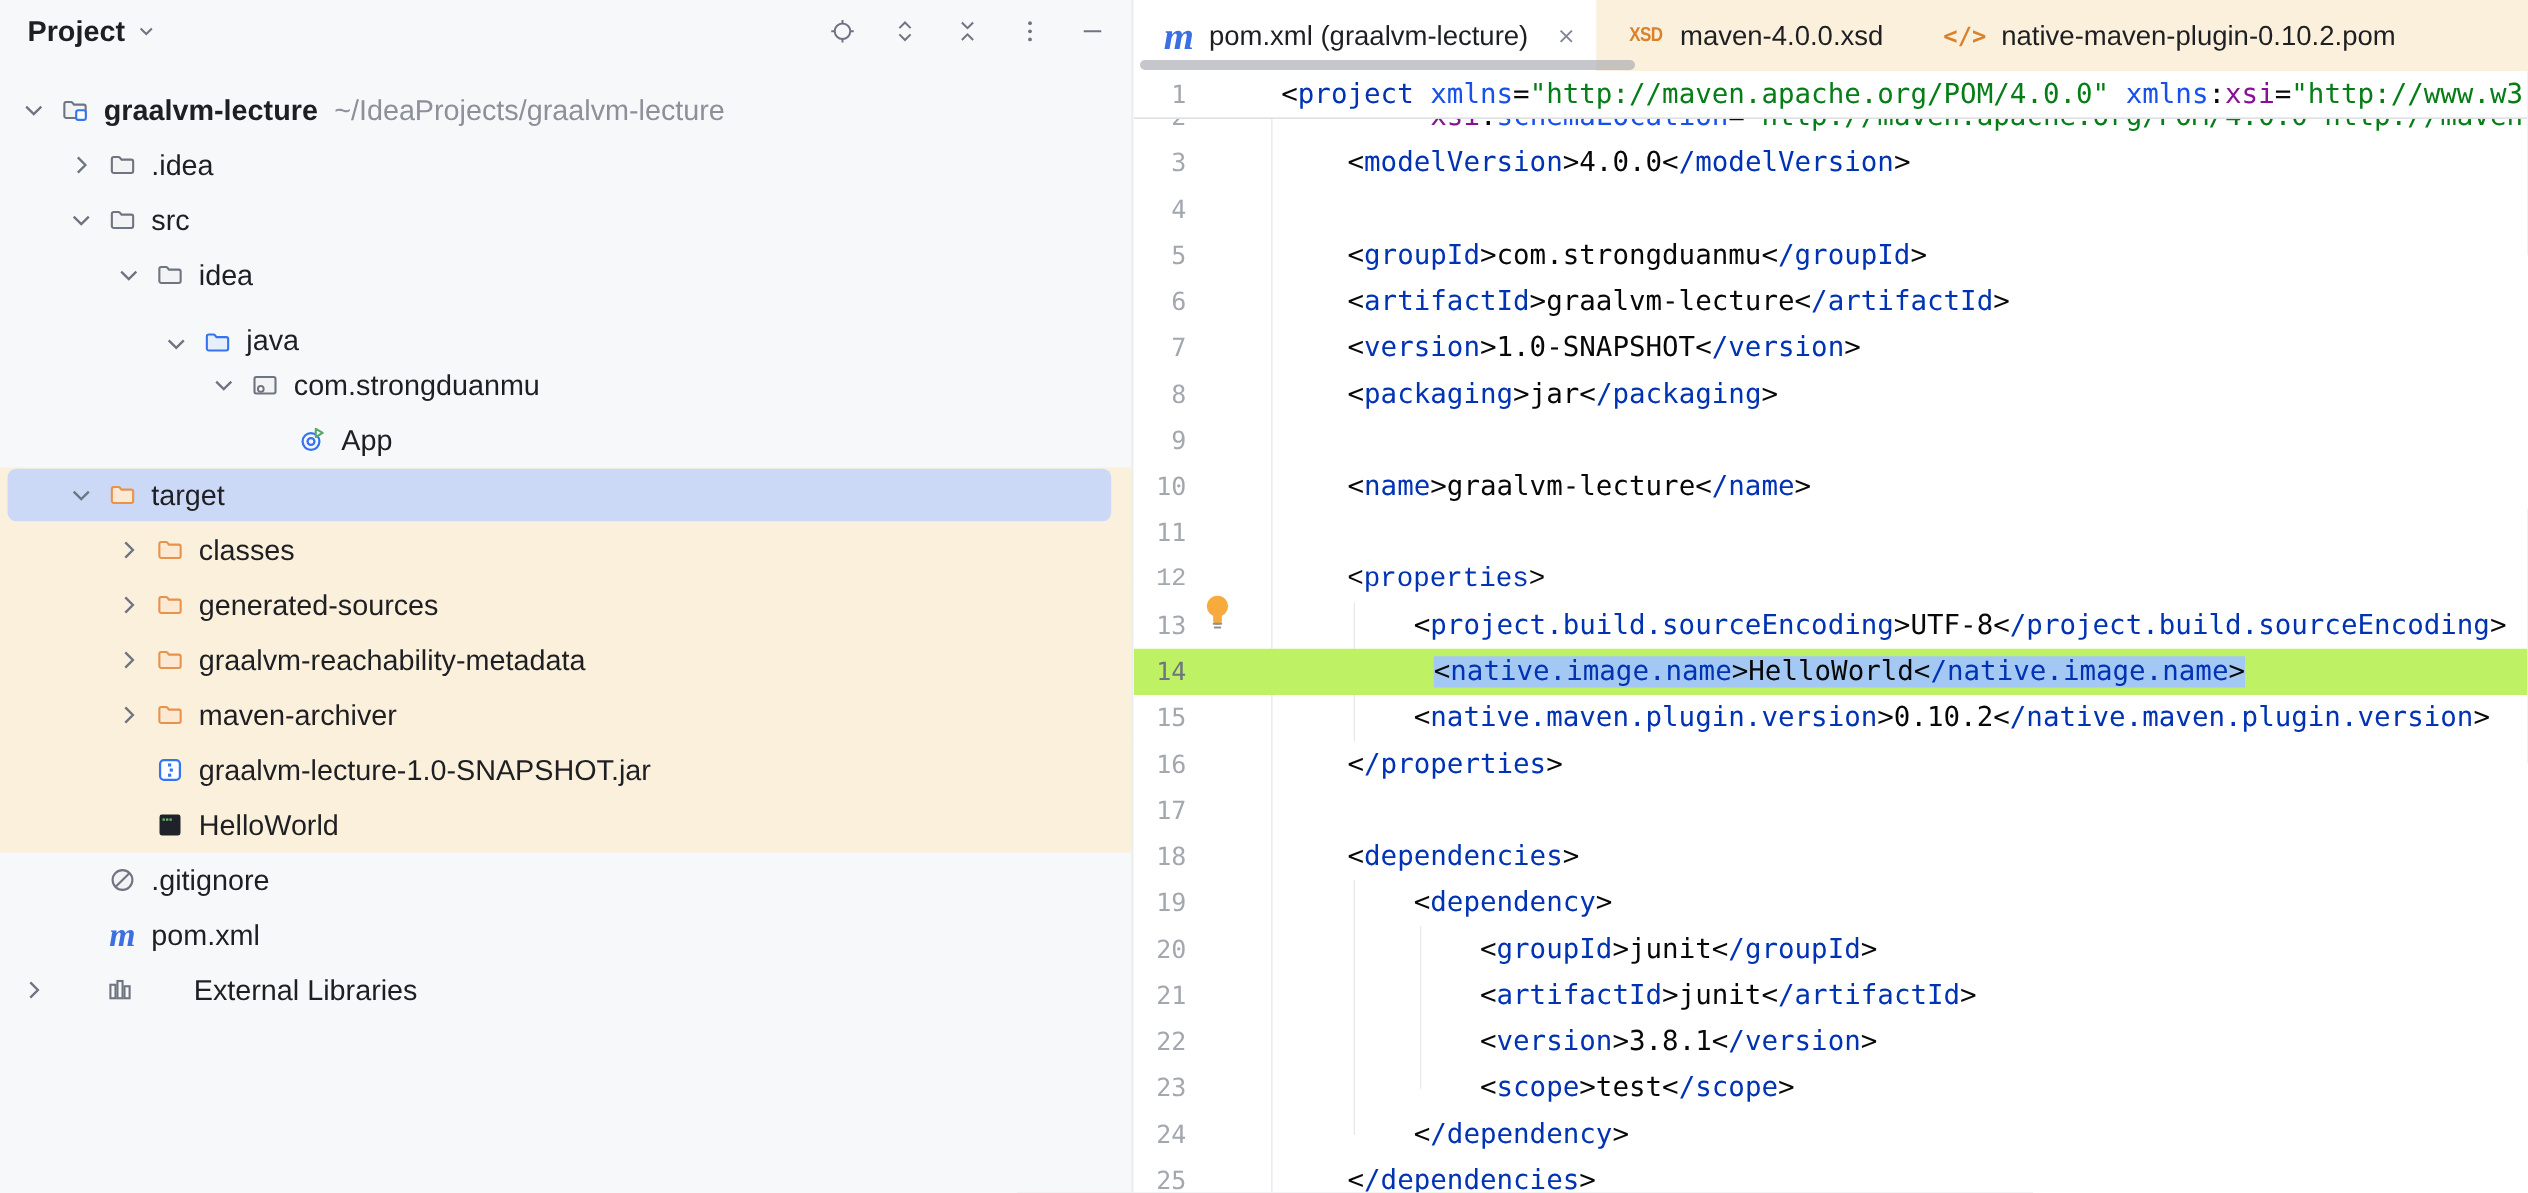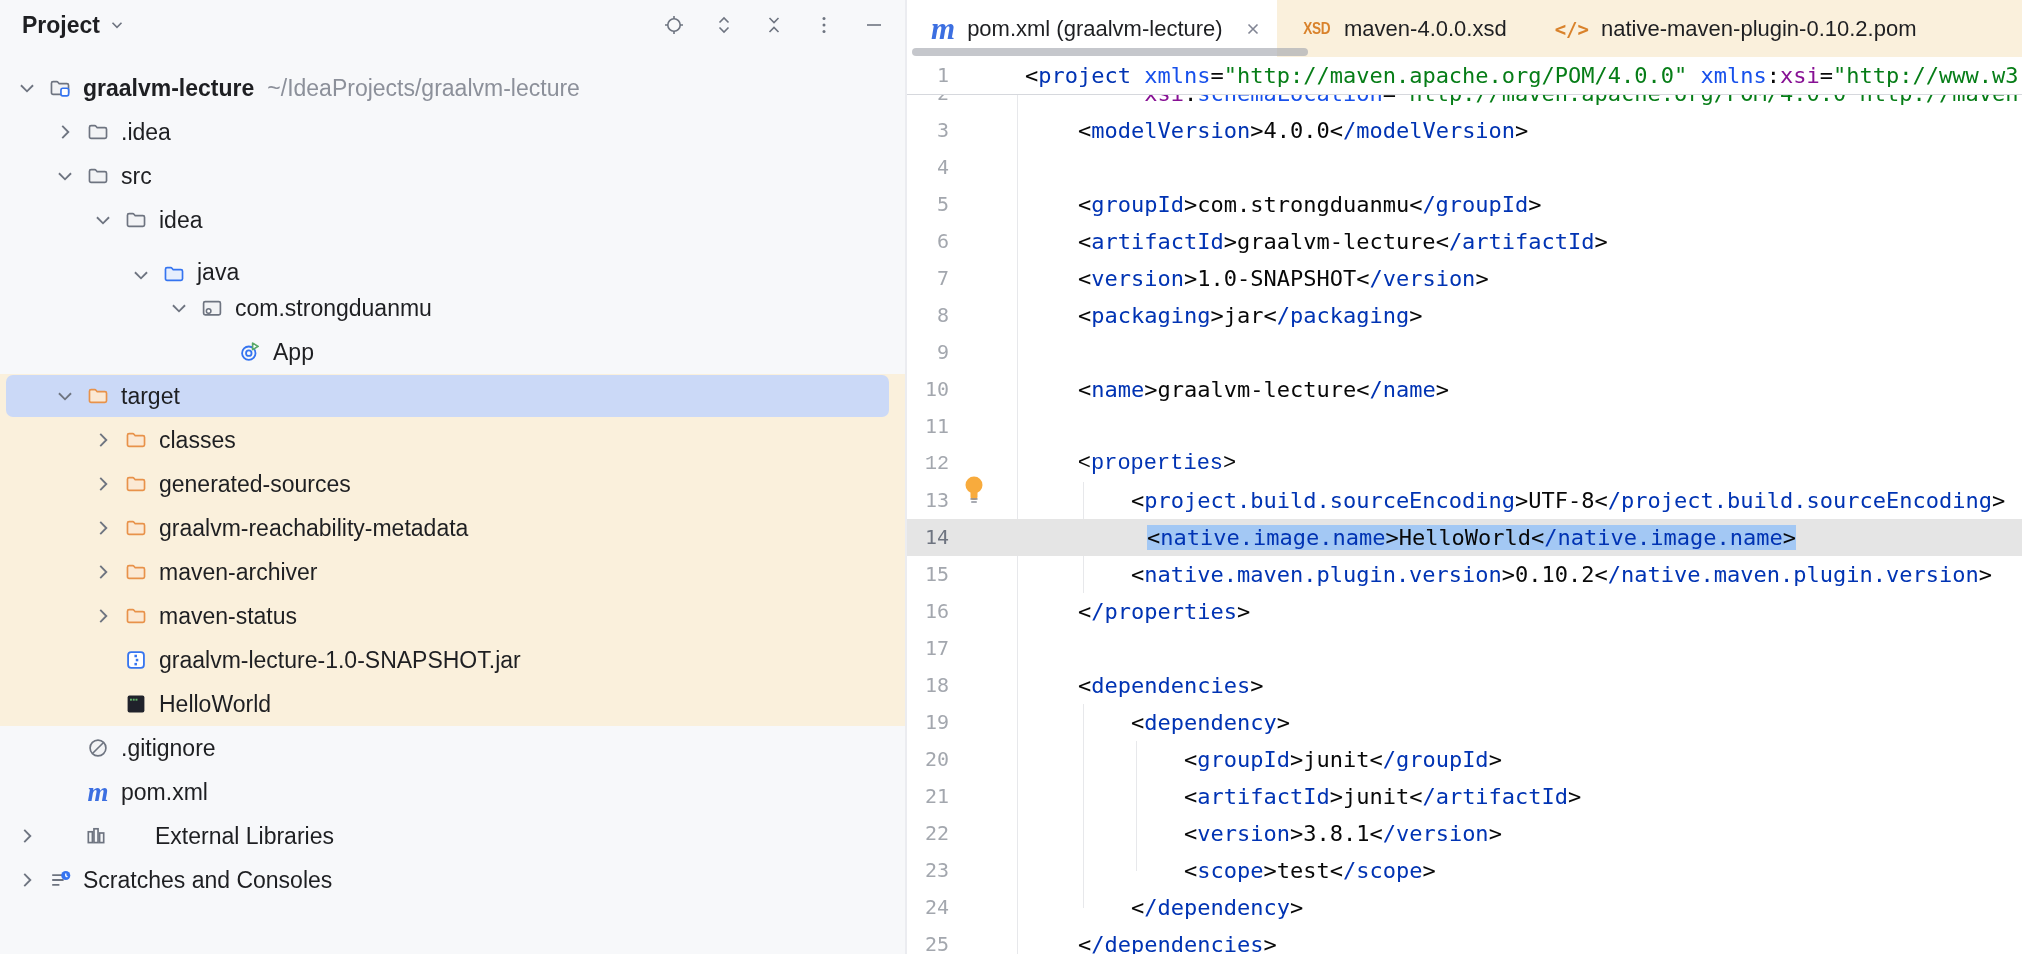--- a/index.html
+++ b/index.html
@@ -28,21 +28,21 @@
   .tab{display:flex;align-items:center;gap:12px;padding:0 24px;font-size:22px;color:#1E1F22;}
   .tab.active{background:#fff;padding-right:14px;}
   .tab .mvnm{font-size:31px;}
   .xsdic{color:#D9822B;font-weight:700;font-size:16px;transform:scaleX(.85);letter-spacing:-.5px;}
   .codeic{color:#D9822B;font-weight:700;font-size:19px;font-family:"DejaVu Sans Mono",monospace;}
   .tclose{display:inline-flex;margin-left:8px;}
   .thumb{position:absolute;left:5px;top:48px;width:396px;height:8px;border-radius:4px;background:#A6A9B0;opacity:.65;}
   .code-area{position:absolute;left:0;top:57px;right:0;bottom:0;background:#fff;overflow:hidden;
              font-family:"DejaVu Sans Mono",monospace;font-size:22px;}
   .crow{position:absolute;left:0;right:0;height:37px;line-height:37px;}
-  .crow.caret{background:#e5e5e5;}
+  .crow.caret{background:#bef264;}
   .gut{position:absolute;left:0;width:42px;text-align:right;color:#A3A7AE;font-size:20px;}
   .gut.cg{color:#6E7480;}
   .codeln{position:absolute;left:118px;white-space:pre;}
   .tk-bk,.tk-tx{color:#080808;} .tk-tg{color:#0033B3;} .tk-at{color:#1750EB;}
   .tk-ns{color:#871094;} .tk-st{color:#067D17;}
   .selcode{background:#A3C8F4;margin-left:16px;}
   .sticky{position:absolute;left:0;top:0;right:0;height:37px;background:#fff;border-bottom:1px solid #D6D8DD;z-index:3;}
   .sticky .crow{position:relative;}
   #rows .crow{z-index:1;}
   .guide{position:absolute;width:1px;background:#E7E8EB;z-index:0;}
@@ -245,33 +245,20 @@
             </svg>
           </span>
           <span class="ticon">
             <svg viewBox="0 0 20 20" width="24" height="24">
               <path d="M2.9 6c0-.72.58-1.3 1.3-1.3h3.1c.38 0 .74.16.99.45l1.06 1.25h6.45c.72 0 1.3.58 1.3 1.3v6.3c0 .72-.58 1.3-1.3 1.3H4.2c-.72 0-1.3-.58-1.3-1.3z" fill="#FBE9D4" stroke="#E8924A" stroke-width="1.4"></path>
             </svg>
           </span>
           <span class="tlabel">maven-archiver</span>
         </div>
         <div class="trow exc" style="padding-left: 92px;">
-          <span class="chev">
-            <svg viewBox="0 0 20 20" width="22" height="22" fill="none" stroke="#6E7480" stroke-width="1.7">
-              <path d="M7.5 4.5L13 10l-5.5 5.5"></path>
-            </svg>
-          </span>
-          <span class="ticon">
-            <svg viewBox="0 0 20 20" width="24" height="24">
-              <path d="M2.9 6c0-.72.58-1.3 1.3-1.3h3.1c.38 0 .74.16.99.45l1.06 1.25h6.45c.72 0 1.3.58 1.3 1.3v6.3c0 .72-.58 1.3-1.3 1.3H4.2c-.72 0-1.3-.58-1.3-1.3z" fill="#FBE9D4" stroke="#E8924A" stroke-width="1.4"></path>
-            </svg>
-          </span>
-          <span class="tlabel">maven-status</span>
-        </div>
-        <div class="trow exc" style="padding-left: 92px;">
           <span class="chev"></span>
           <span class="ticon">
             <svg viewBox="0 0 20 20" width="24" height="24">
               <rect x="3.4" y="3.4" width="13.2" height="13.2" rx="2.6" fill="#fff" stroke="#3574F0" stroke-width="1.5"></rect>
               <rect x="8.7" y="5.6" width="2.1" height="2.1" fill="#3574F0"></rect>
               <rect x="9.8" y="9" width="2.1" height="2.1" fill="#3574F0"></rect>
               <rect x="8.7" y="12.4" width="2.1" height="2.1" fill="#3574F0"></rect>
             </svg>
           </span>
           <span class="tlabel">graalvm-lecture-1.0-SNAPSHOT.jar</span>
@@ -312,37 +299,20 @@
             </svg>
           </span>
           <span class="ticon">
             <svg viewBox="0 0 20 20" width="24" height="24" fill="none" stroke="#6E7480" stroke-width="1.4">
               <rect x="3.6" y="6.5" width="3.4" height="9"></rect>
               <rect x="8.3" y="4" width="3.4" height="11.5"></rect>
               <rect x="13" y="7.5" width="3.4" height="8"></rect>
             </svg>
           </span>
           <span class="tlabel">External Libraries</span>
-        </div>
-        <div class="trow" style="padding-left: 16px;">
-          <span class="chev">
-            <svg viewBox="0 0 20 20" width="22" height="22" fill="none" stroke="#6E7480" stroke-width="1.7">
-              <path d="M7.5 4.5L13 10l-5.5 5.5"></path>
-            </svg>
-          </span>
-          <span class="ticon">
-            <svg viewBox="0 0 20 20" width="24" height="24">
-              <g stroke="#6E7480" stroke-width="1.5" fill="none">
-                <path d="M3.5 6h9.5M3.5 10h9.5M3.5 14h6"></path>
-              </g>
-              <circle cx="14.8" cy="6.3" r="3.8" fill="#3574F0"></circle>
-              <path d="M14.8 4.6v1.9l1.4.9" stroke="#fff" stroke-width="1.1" fill="none"></path>
-            </svg>
-          </span>
-          <span class="tlabel">Scratches and Consoles</span>
         </div>
       </div>
   </aside>
 
   <div class="divider"></div>
 
   <main class="editor">
     <div class="tabbar" id="tabbar">
         <div class="tab active">
           <span class="mvnm">m</span>

